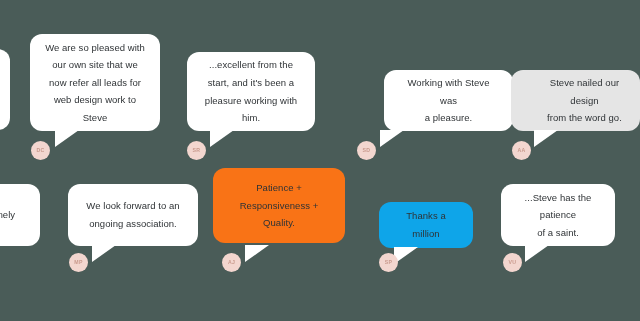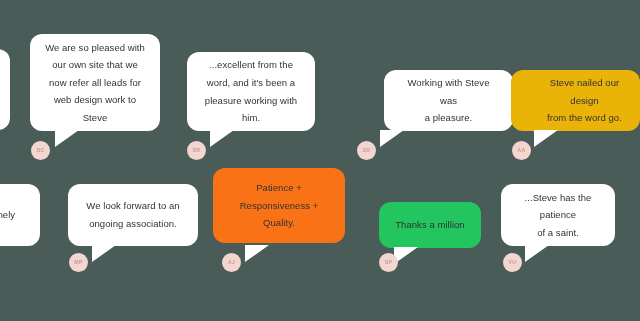--- a/index.html
+++ b/index.html
@@ -95,41 +95,41 @@
 Steve</div>
       </div>
       <div class="bubble-tail" style="left: 55px; top: 130px; border-left-color: rgb(255, 255, 255);"></div>
       <div class="avatar" style="left: 31px; top: 141px; background: rgb(243, 214, 207);">
         <span class="avatar-initials" style="color: rgb(201, 154, 141);">DC</span>
       </div>
     </div>
     <div class="testimonial">
       <div class="bubble" style="left: 187px; top: 52px; width: 128px; height: 79px; background: rgb(255, 255, 255);">
         <div class="bubble-text" style="color: rgb(47, 51, 54);">...excellent from the
-word, and it's been a
+start, and it's been a
 pleasure working with
 him.</div>
       </div>
       <div class="bubble-tail" style="left: 210px; top: 130px; border-left-color: rgb(255, 255, 255);"></div>
       <div class="avatar" style="left: 187px; top: 141px; background: rgb(243, 214, 207);">
         <span class="avatar-initials" style="color: rgb(201, 154, 141);">SR</span>
       </div>
     </div>
     <div class="testimonial">
       <div class="bubble" style="left: 356px; top: 70px; width: 129px; height: 61px; background: rgb(255, 255, 255); margin-left: 28px;">
         <div class="bubble-text" style="color: rgb(47, 51, 54);">Working with Steve was
 a pleasure.</div>
       </div>
       <div class="bubble-tail" style="left: 380px; top: 130px; border-left-color: rgb(255, 255, 255);"></div>
       <div class="avatar" style="left: 357px; top: 141px; background: rgb(243, 214, 207);">
         <span class="avatar-initials" style="color: rgb(201, 154, 141);">SD</span>
       </div>
     </div>
     <div class="testimonial">
-      <div class="bubble" style="left: 511px; top: 70px; width: 129px; height: 61px; background: #eab308; padding-left: 32px;">
+      <div class="bubble" style="left: 511px; top: 70px; width: 129px; height: 61px; background: #e5e5e5; padding-left: 32px;">
         <div class="bubble-text" style="color: rgb(47, 51, 54);">Steve nailed our design
 from the word go.</div>
       </div>
       <div class="bubble-tail" style="left: 534px; top: 130px; border-left-color: rgb(255, 255, 255);"></div>
       <div class="avatar" style="left: 512px; top: 141px; background: rgb(243, 214, 207);">
         <span class="avatar-initials" style="color: rgb(201, 154, 141);">AA</span>
       </div>
     </div>
     <div class="testimonial">
       <div class="bubble" style="left: -38px; top: 184px; width: 78px; height: 62px; background: rgb(255, 255, 255);">
@@ -151,21 +151,21 @@
         <div class="bubble-text" style="color: rgb(47, 51, 54);">Patience +
 Responsiveness +
 Quality.</div>
       </div>
       <div class="bubble-tail" style="left: 245px; top: 245px; border-left-color: rgb(255, 255, 255);"></div>
       <div class="avatar" style="left: 222px; top: 253px; background: rgb(243, 214, 207);">
         <span class="avatar-initials" style="color: rgb(201, 154, 141);">AJ</span>
       </div>
     </div>
     <div class="testimonial">
-      <div class="bubble" style="left: 379px; top: 202px; width: 102px; height: 46px; background: #22c55e; align-items: center;">
+      <div class="bubble" style="left: 379px; top: 202px; width: 94px; height: 46px; background: #0ea5e9; align-items: center;">
         <div class="bubble-text" style="color: rgb(47, 51, 54);">Thanks a million</div>
       </div>
       <div class="bubble-tail" style="left: 394px; top: 247px; border-left-color: rgb(255, 255, 255);"></div>
       <div class="avatar" style="left: 379px; top: 253px; background: rgb(243, 214, 207);">
         <span class="avatar-initials" style="color: rgb(201, 154, 141);">SP</span>
       </div>
     </div>
     <div class="testimonial">
       <div class="bubble" style="left: 501px; top: 184px; width: 114px; height: 62px; background: rgb(255, 255, 255);">
         <div class="bubble-text" style="color: rgb(47, 51, 54);">...Steve has the patience

